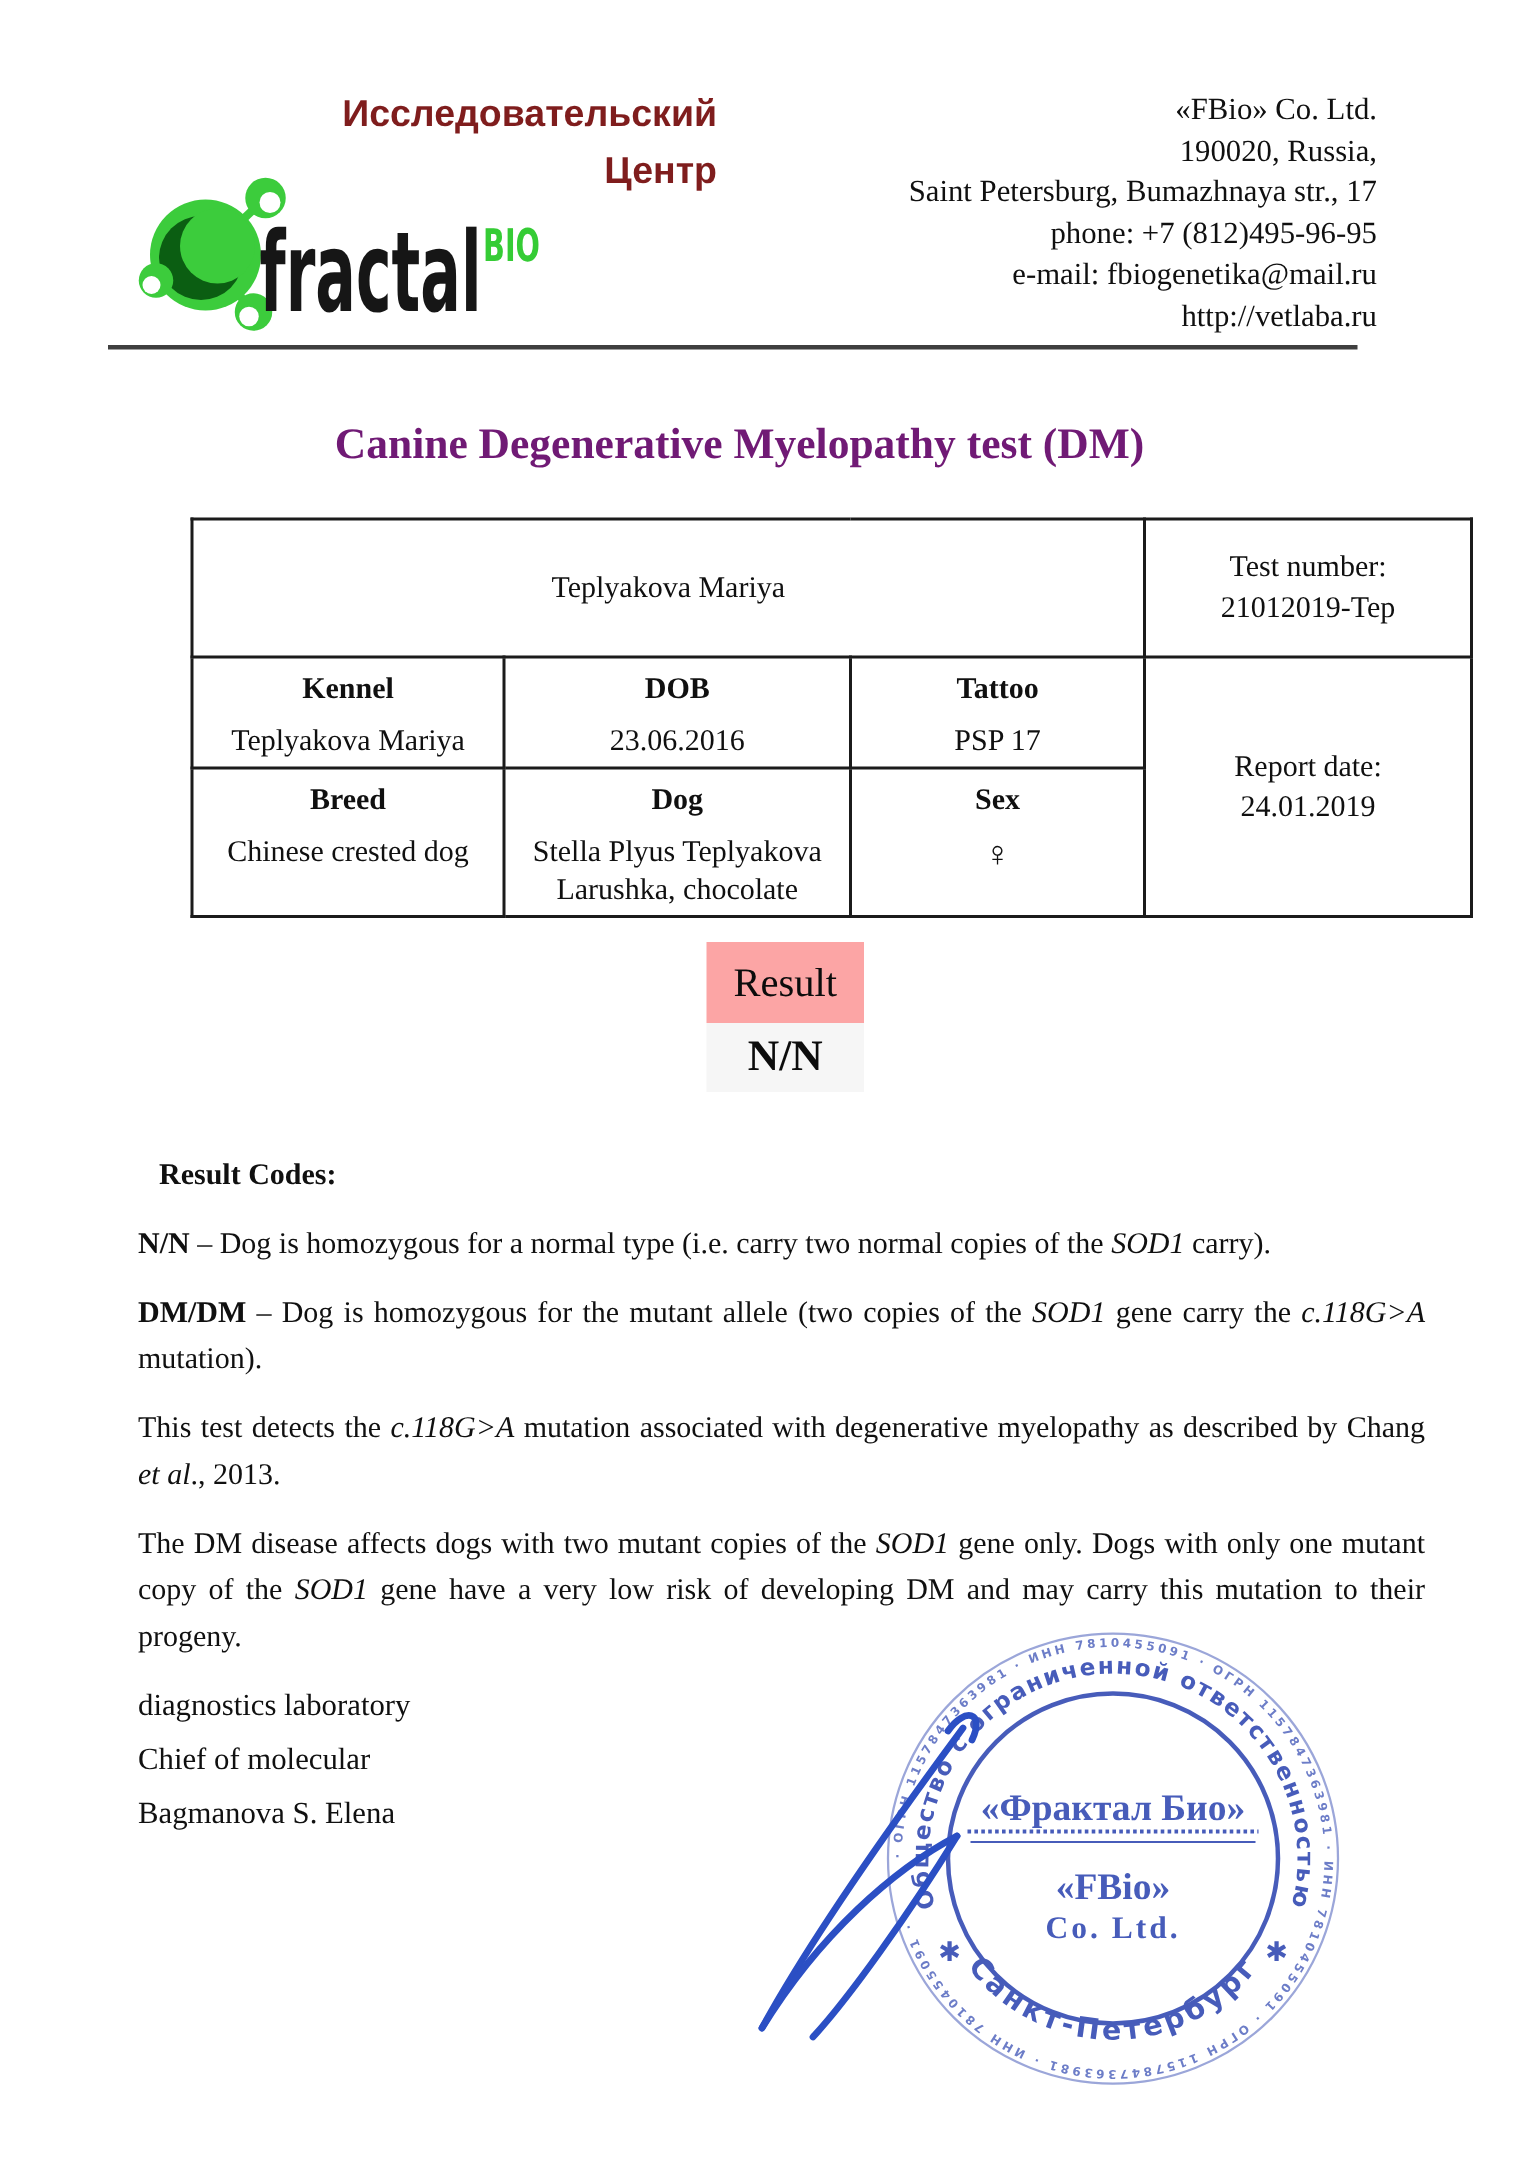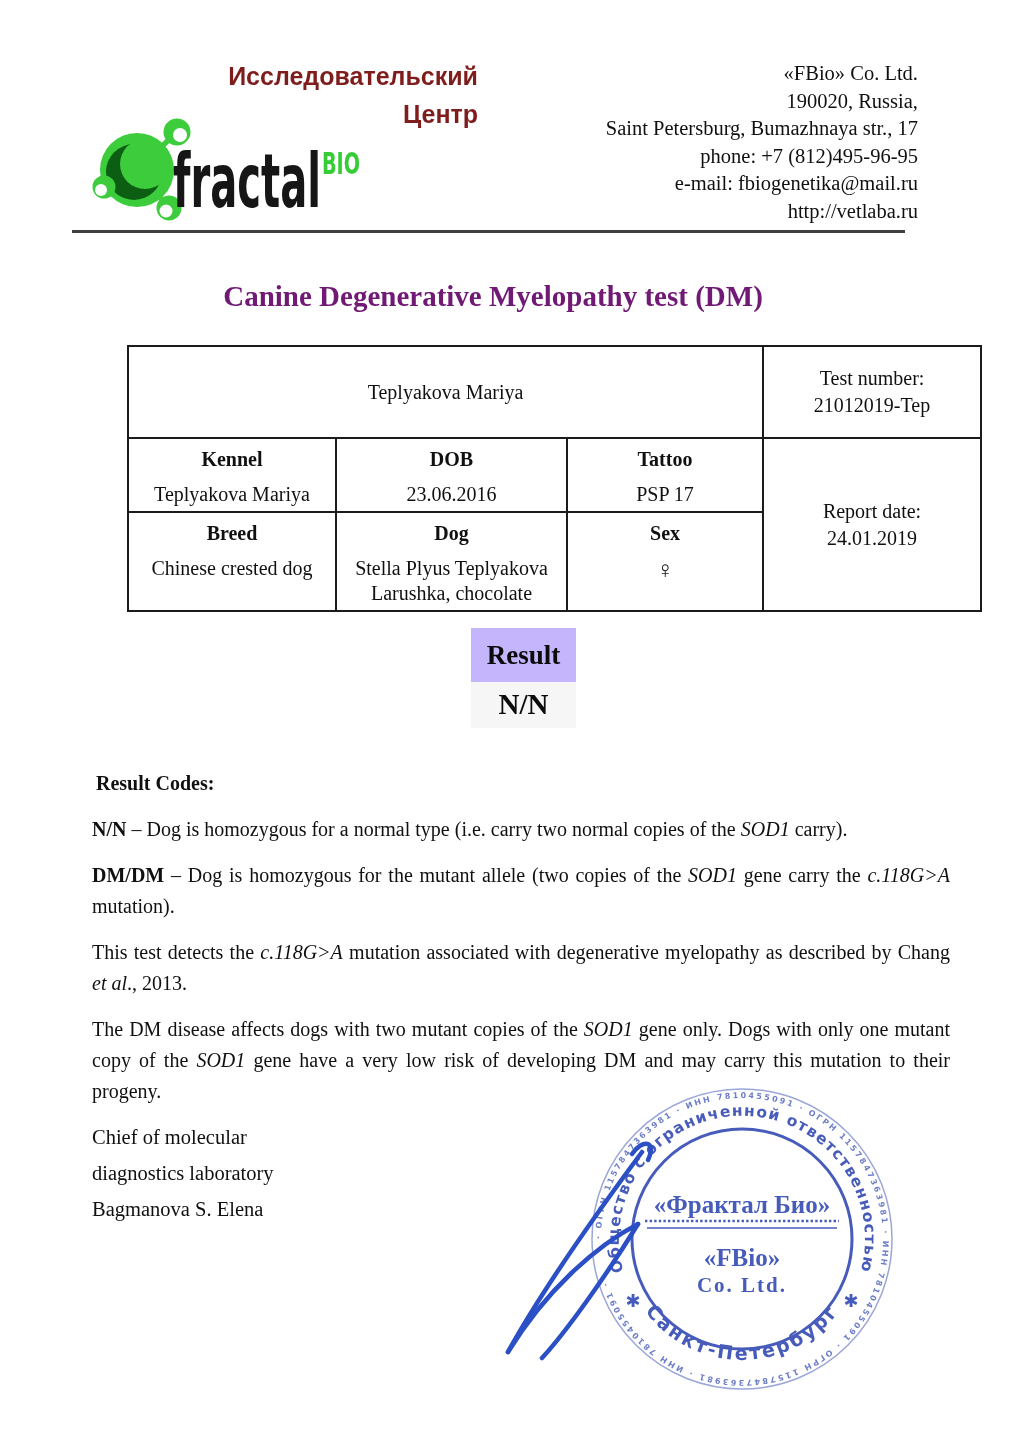--- a/index.html
+++ b/index.html
@@ -37,25 +37,25 @@
   }
   .info-table td{border:2px solid #1b1b1b;text-align:center;vertical-align:middle;padding:4px 6px;}
   .info-table .pair{vertical-align:top;padding-top:9px;}
   .lbl{font-weight:bold;margin-bottom:11px;}
   .val{line-height:25px;}
   .sexval{font-size:24px;line-height:28px;}
   .two-line{line-height:27px;}
   .r1{height:92px;} .r2{height:73px;} .r3{height:93px;}
   
   .result-box{position:absolute;left:471px;top:628px;width:105px;text-align:center;}
-  .result-head{background:#c4b5fd;height:54px;line-height:54px;font-size:27px;font-weight:bold;color:#0c0c0c;}
+  .result-head{background:#fca5a5;height:54px;line-height:54px;font-size:27px;font-weight:normal;color:#0c0c0c;}
   .result-val{background:#f6f6f6;height:46px;line-height:44px;font-size:29px;font-weight:bold;color:#0c0c0c;}
   
   .codes{position:absolute;left:92px;top:768px;width:858px;font-size:20px;line-height:31px;color:#101010;}
-  .codes-head{font-weight:bold;margin:0 0 15px 4px;}
+  .codes-head{font-weight:bold;margin:0 0 15px 14px;}
   .para{margin:0 0 15px 0;text-align:justify;}
   .b{font-weight:bold;}
   .i{font-style:italic;}
   
   .sig-block{position:absolute;left:92px;top:1126px;width:330px;font-size:20.5px;color:#101010;}
   .sig-block div{margin-bottom:13px;}
   
   .stamp{position:absolute;left:585px;top:1082px;width:314px;height:314px;opacity:0.93;}
   .autograph{position:absolute;left:480px;top:1118px;width:200px;height:262px;}
 </style>
@@ -160,22 +160,22 @@
 
   <div class="codes">
     <p class="codes-head">Result Codes:</p>
     <p class="para"><span class="b">N/N</span><span> – Dog is homozygous for a normal type (i.e. carry two normal copies of the </span><span class="i">SOD1</span><span> carry).</span></p>
     <p class="para"><span class="b">DM/DM</span><span> – Dog is homozygous for the mutant allele (two copies of the </span><span class="i">SOD1</span><span> gene carry the </span><span class="i">c.118G&gt;A</span><span> mutation).</span></p>
     <p class="para"><span>This test detects the </span><span class="i">c.118G&gt;A</span><span> mutation associated with degenerative myelopathy as described by Chang </span><span class="i">et al</span><span>., 2013.</span></p>
     <p class="para"><span>The DM disease affects dogs with two mutant copies of the </span><span class="i">SOD1</span><span> gene only. Dogs with only one mutant copy of the </span><span class="i">SOD1</span><span> gene have a very low risk of developing DM and may carry this mutation to their progeny.</span></p>
   </div>
 
   <div class="sig-block">
+    <div>diagnostics laboratory</div>
     <div>Chief of molecular</div>
-    <div>diagnostics laboratory</div>
     <div>Bagmanova S. Elena</div>
   </div>
 
   <svg class="stamp" viewBox="0 0 314 314" aria-hidden="true">
     <defs>
       <path id="microPath" d="M 16,157 A 141,141 0 1 1 298,157 A 141,141 0 1 1 16,157"></path>
       <path id="topArc" d="M 43,203 A 123,123 0 1 1 271,203"></path>
       <path id="botArc" d="M 52,217 A 121,121 0 0 0 262,217"></path>
     </defs>
     <g fill="none" stroke="#3a50b5">

